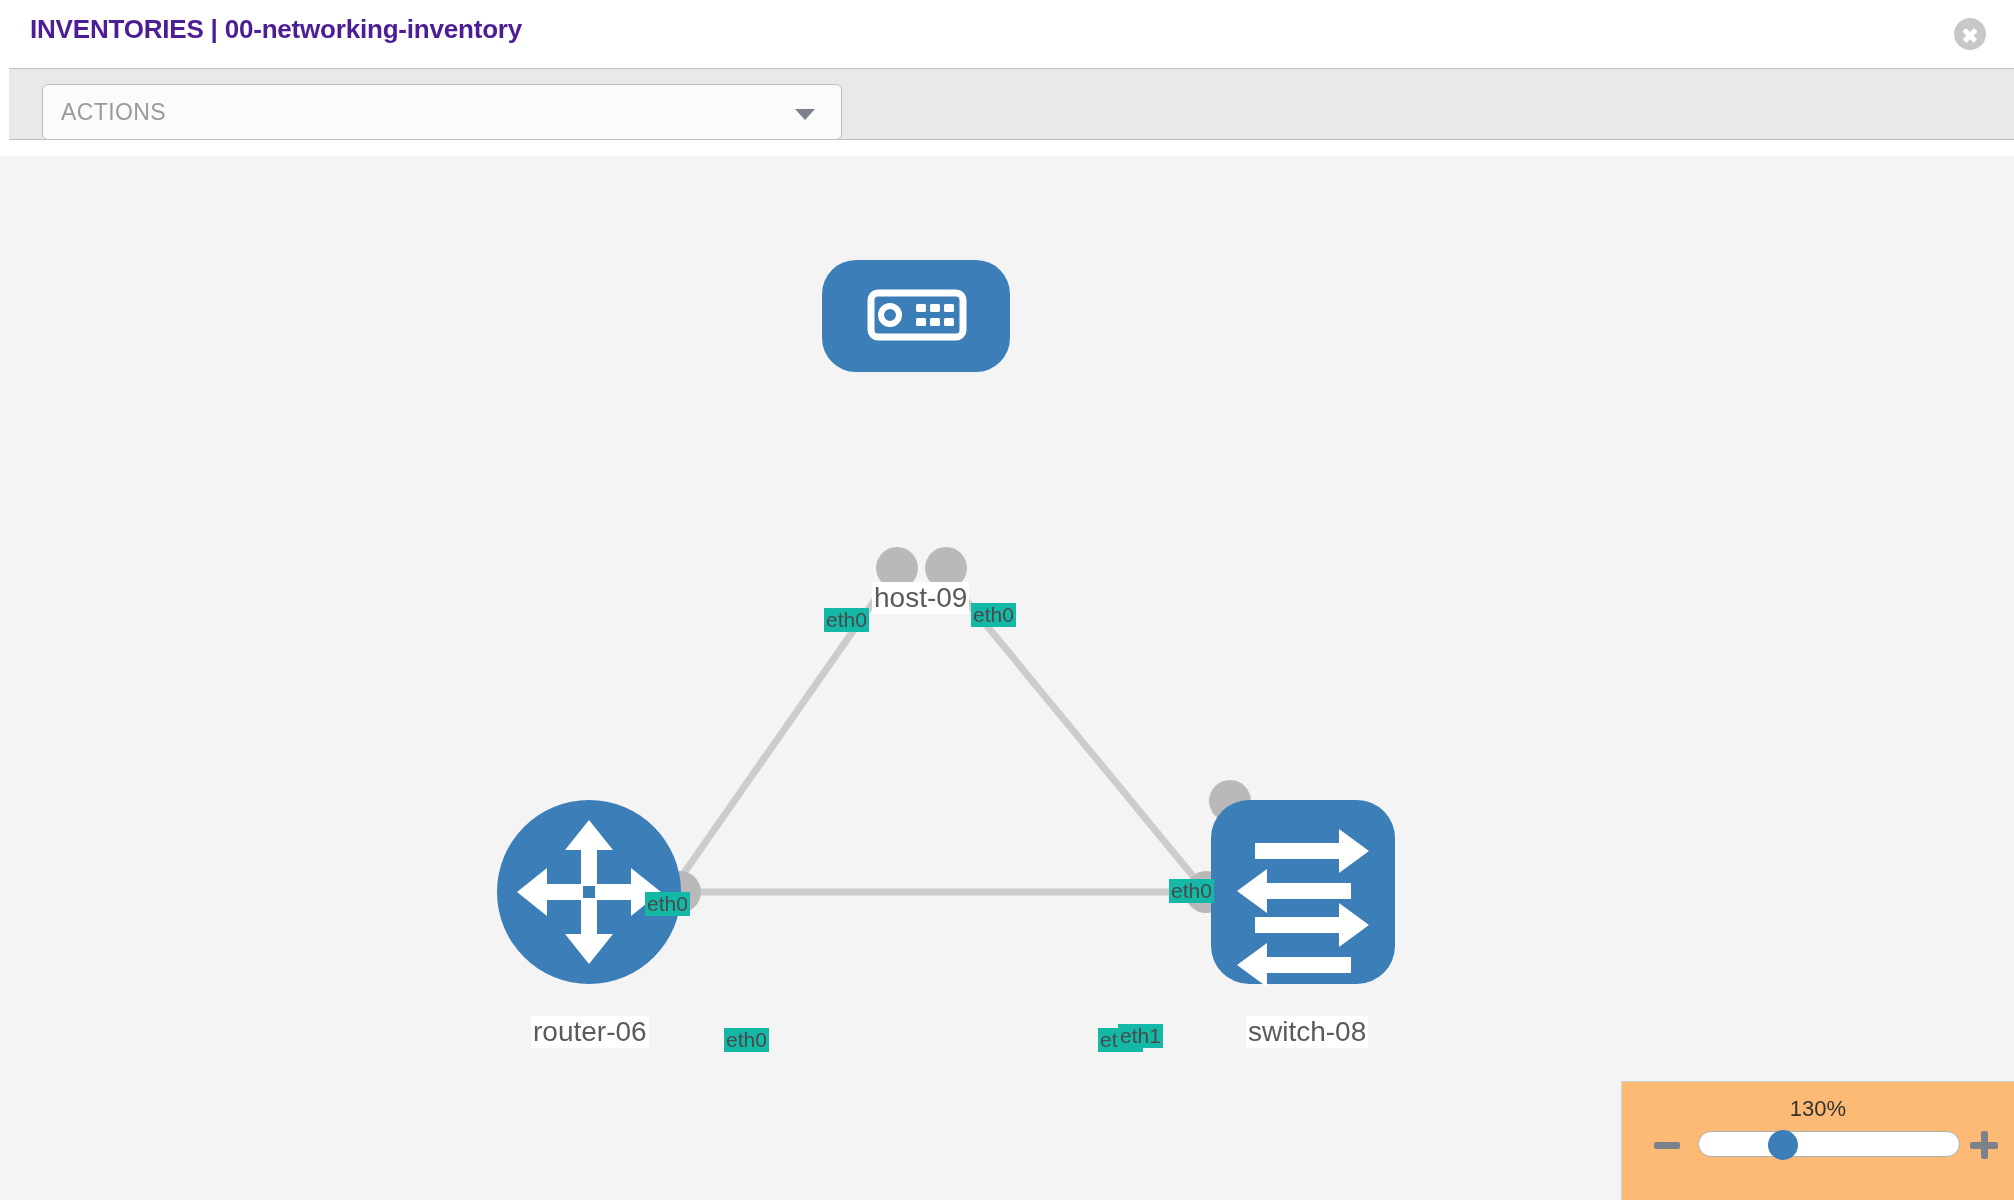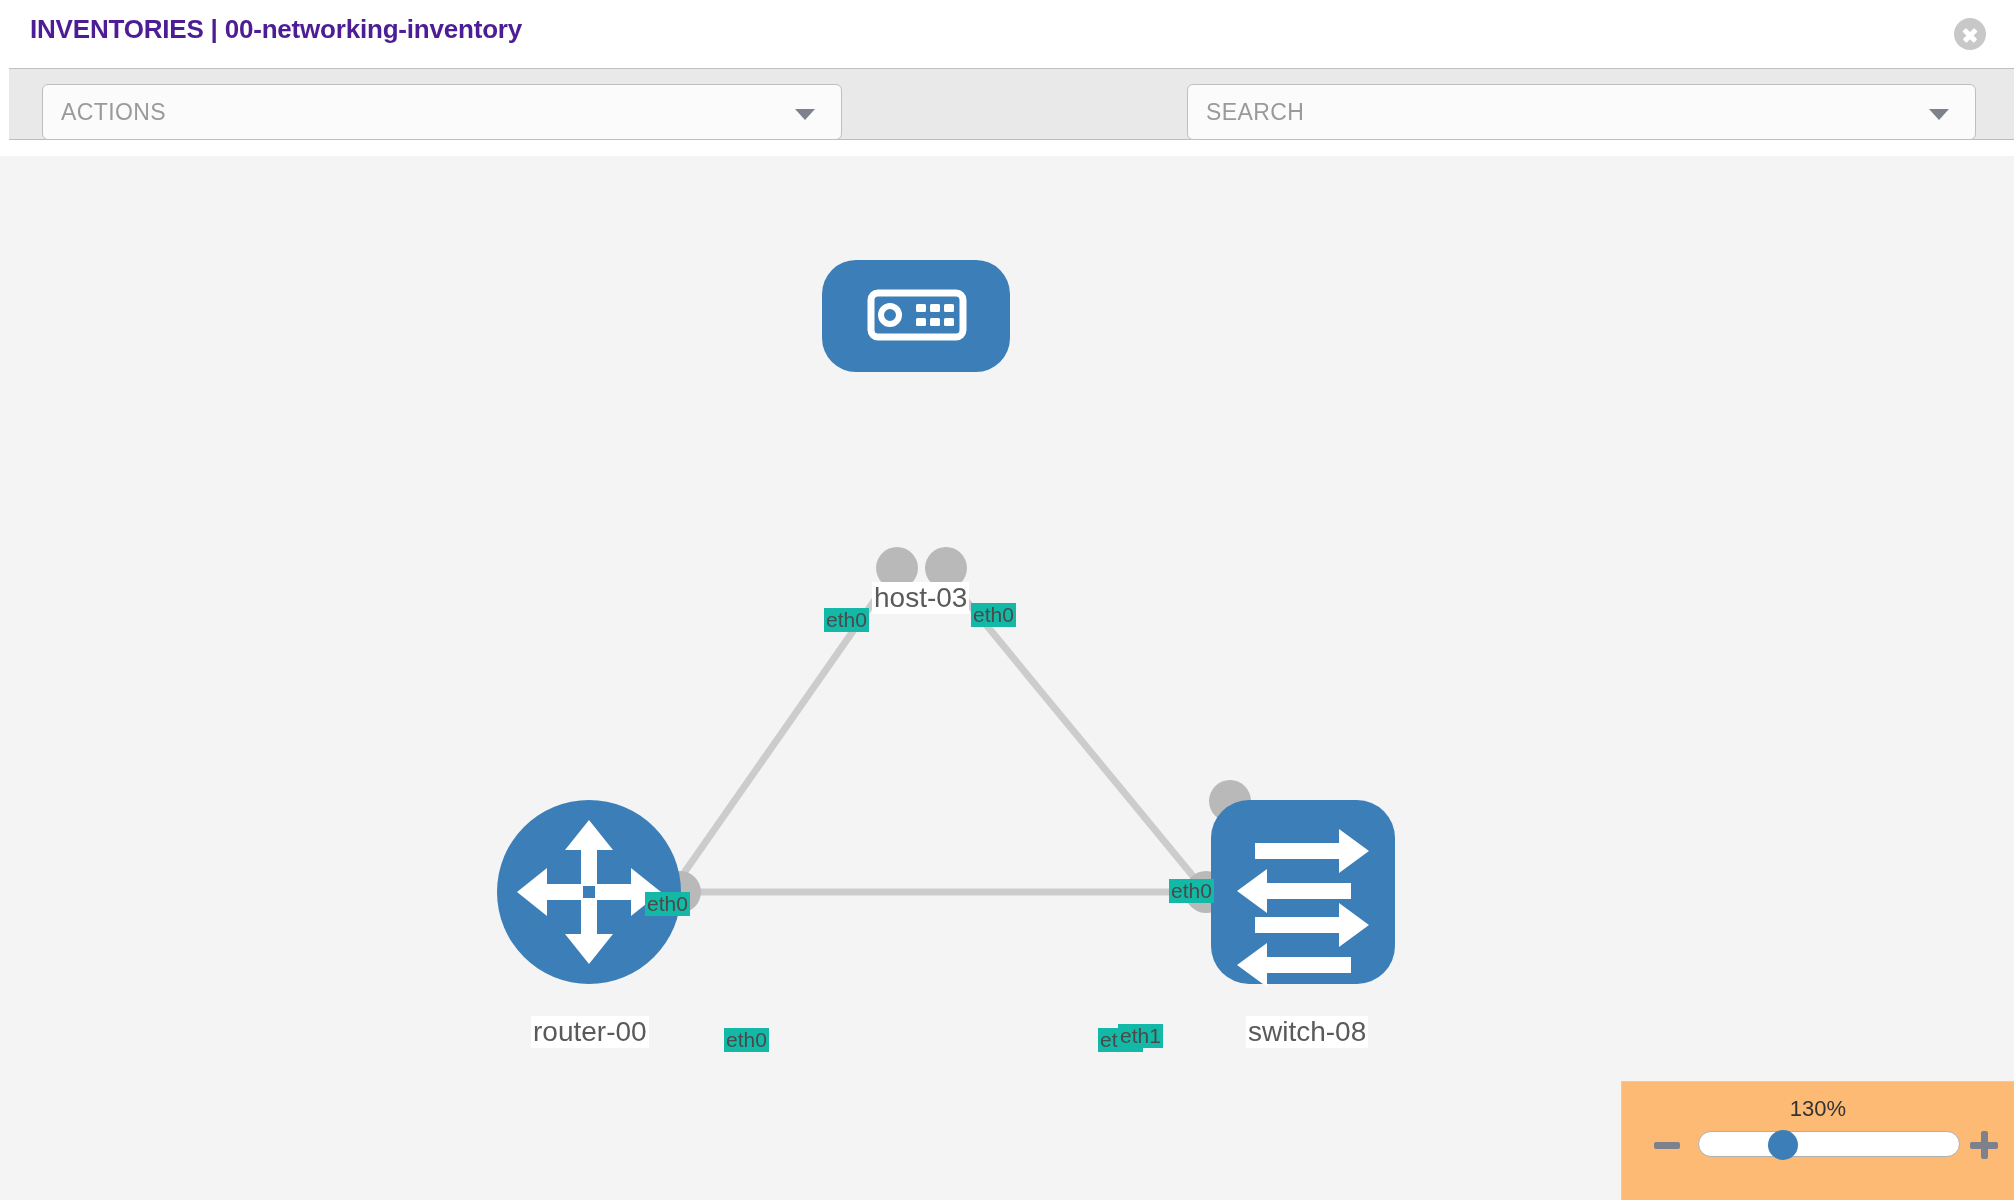--- a/index.html
+++ b/index.html
@@ -247,24 +247,20 @@
   <svg id="wrench-icon" viewBox="0 0 36 36">
     <path d="M25 4 a9 9 0 0 0 -8.4 12.2 L5.5 27.3 a3 3 0 0 0 0 4.2 a3 3 0 0 0 4.2 0 L20.8 20.4 A9 9 0 0 0 33 12 l-5 5 -5 -1 -1 -5 5 -5 A9 9 0 0 0 25 4 z" fill="#787d87"></path>
   </svg>
 
   <svg id="key-icon" viewBox="0 0 36 36">
     <circle cx="13" cy="13" r="8.5" fill="none" stroke="#787d87" stroke-width="4.5"></circle>
     <path d="M19 19 L31 31" stroke="#787d87" stroke-width="4.5" stroke-linecap="round"></path>
     <path d="M27 27 L23.5 30.5" stroke="#787d87" stroke-width="4.5" stroke-linecap="round"></path>
   </svg>
 
-  <div class="field-box" id="search-select">
-    <span class="field-label">SEARCH</span>
-    <span class="caret"></span>
-  </div>
 </div>
 
 <div id="canvas">
 
   <svg id="topology-svg" viewBox="0 0 2014 1044">
 
     <g>
       <line x1="888" y1="425" x2="612" y2="820" stroke="#cccccc" stroke-width="7"></line>
       <line x1="950" y1="425" x2="1253" y2="793" stroke="#cccccc" stroke-width="7"></line>
       <line x1="662" y1="736" x2="1230" y2="736" stroke="#cccccc" stroke-width="7"></line>
@@ -314,22 +310,22 @@
 
         <path d="M1351 727 h-84 v-14 l-30 22 l30 22 v-14 h84 z"></path>
 
         <path d="M1255 761 h84 v-14 l30 22 l-30 22 v-14 h-84 z"></path>
 
         <path d="M1351 801 h-84 v-14 l-30 22 l30 22 v-14 h84 z"></path>
       </g>
     </g>
   </svg>
 
-  <div class="node-label" style="left:872px; top:426px;">host-03</div>
-  <div class="node-label" style="left:531px; top:860px;">router-00</div>
+  <div class="node-label" style="left:872px; top:426px;">host-09</div>
+  <div class="node-label" style="left:531px; top:860px;">router-06</div>
   <div class="node-label" style="left:1246px; top:860px;">switch-08</div>
 
   <div class="iface-label" style="left:824px; top:452px;">eth0</div>
   <div class="iface-label" style="left:971px; top:447px;">eth0</div>
   <div class="iface-label" style="left:645px; top:736px;">eth0</div>
   <div class="iface-label" style="left:1169px; top:723px;">eth0</div>
   <div class="iface-label" style="left:724px; top:872px;">eth0</div>
   <div class="iface-label" style="left:1098px; top:872px;">eth0</div>
   <div class="iface-label" style="left:1118px; top:868px;">eth1</div>
 </div>

